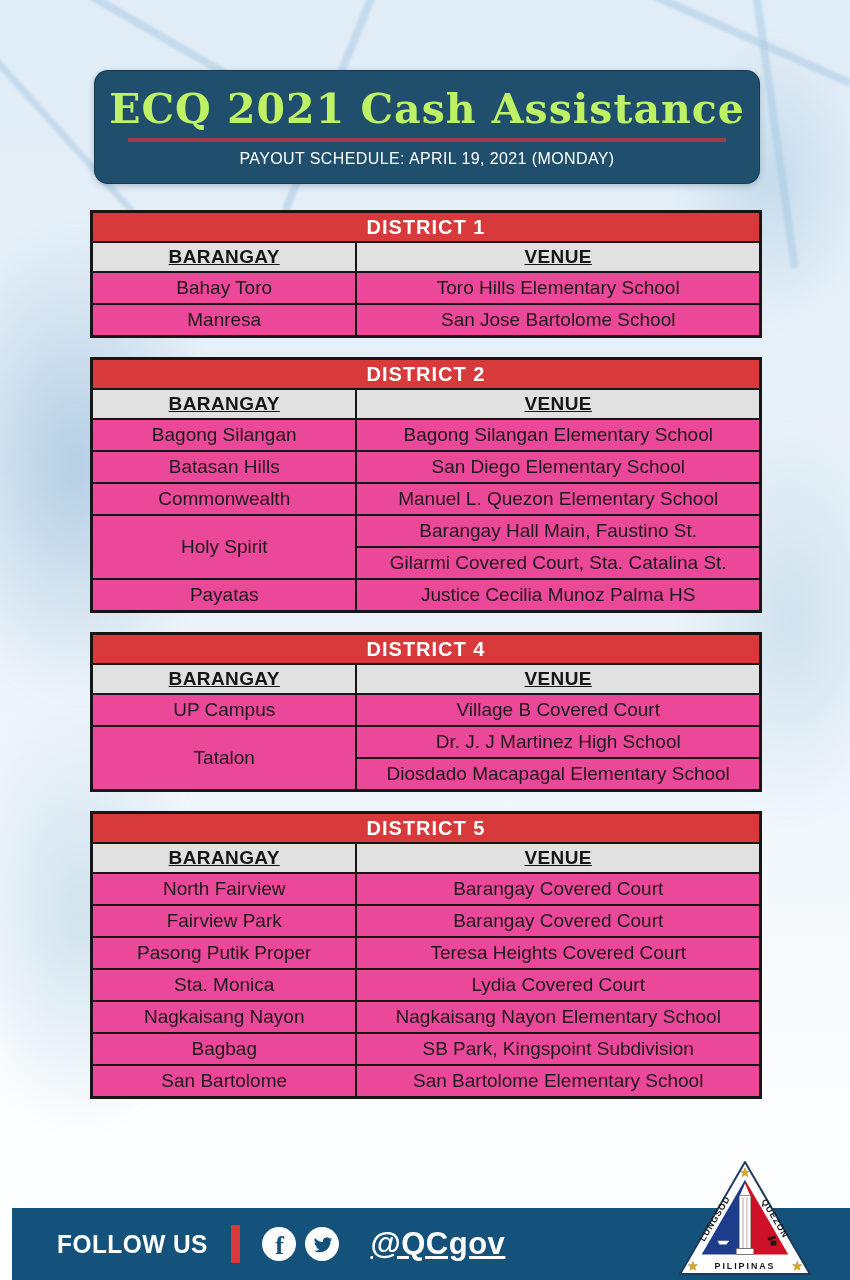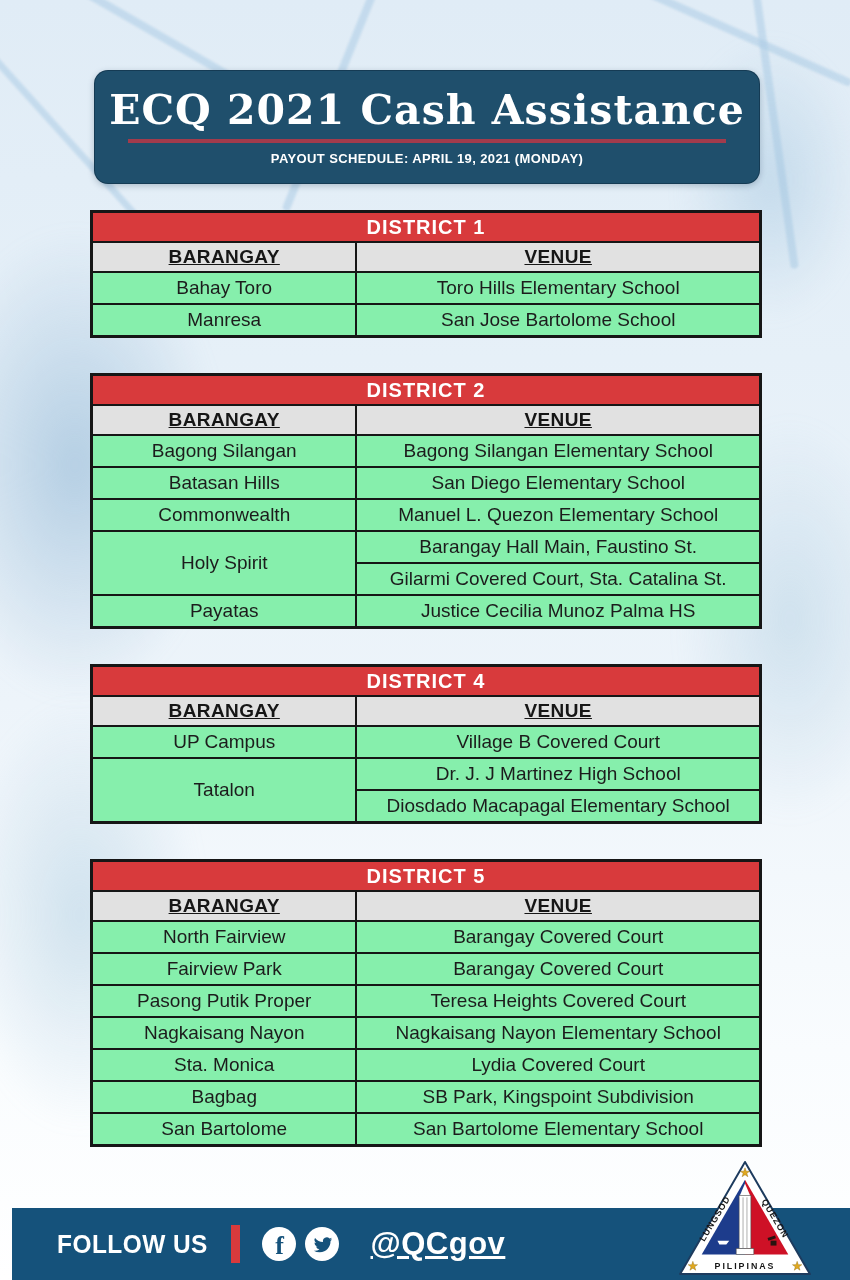--- a/index.html
+++ b/index.html
@@ -23,30 +23,30 @@
   .b4{right:-10px;top:40px;width:180px;height:280px;background:radial-gradient(closest-side,rgba(160,196,222,.45),rgba(160,196,222,0));}
 
   
   .header-card{
     position:absolute;left:94px;top:70px;width:664px;height:112px;
     background:#1f4f6c;border-radius:14px;border:1px solid rgba(8,35,55,.45);
     display:flex;flex-direction:column;align-items:center;justify-content:center;
     box-shadow:0 2px 6px rgba(20,50,80,.25);
   }
   .title{
-    font-family:"DejaVu Serif",serif;font-weight:bold;color:#ffffff;
+    font-family:"DejaVu Serif",serif;font-weight:bold;color:#bef264;
     font-size:41px;letter-spacing:1px;line-height:1;margin-top:2px;white-space:nowrap;
   }
   .title-divider{width:598px;height:4px;background:#a23b4c;margin:8px 0 8px 0;}
-  .subtitle{color:#ffffff;font-weight:bold;font-size:13px;letter-spacing:.4px;white-space:nowrap;}
+  .subtitle{color:#ffffff;font-weight:normal;font-size:16px;letter-spacing:.4px;white-space:nowrap;}
 
   
   #tables{position:absolute;left:90px;top:210px;width:672px;}
   table.district{
-    width:100%;border-collapse:collapse;background:#86efac;margin-bottom:35px;
+    width:100%;border-collapse:collapse;background:#ec4899;margin-bottom:19px;
     table-layout:fixed;border:3px solid #161616;
   }
   table.district th,table.district td{border:2px solid #161616;padding:0 6px;overflow:hidden;}
   th.district-name{
     background:#d83a3c;color:#ffffff;font-size:20px;font-weight:bold;
     letter-spacing:1px;height:28px;
   }
   th.colhead{background:#e1e1e1;color:#161616;font-size:19px;font-weight:bold;height:28px;letter-spacing:.4px;text-decoration:underline;}
   td{font-size:19px;color:#1c1c1c;text-align:center;height:30px;vertical-align:middle;white-space:nowrap;}
 
@@ -190,26 +190,26 @@
         </tr>
         <tr>
           <td rowspan="1">Fairview Park</td>
           <td>Barangay Covered Court</td>
         </tr>
         <tr>
           <td rowspan="1">Pasong Putik Proper</td>
           <td>Teresa Heights Covered Court</td>
         </tr>
         <tr>
+          <td rowspan="1">Sta. Monica</td>
+          <td>Lydia Covered Court</td>
+        </tr>
+        <tr>
           <td rowspan="1">Nagkaisang Nayon</td>
           <td>Nagkaisang Nayon Elementary School</td>
-        </tr>
-        <tr>
-          <td rowspan="1">Sta. Monica</td>
-          <td>Lydia Covered Court</td>
         </tr>
         <tr>
           <td rowspan="1">Bagbag</td>
           <td>SB Park, Kingspoint Subdivision</td>
         </tr>
         <tr>
           <td rowspan="1">San Bartolome</td>
           <td>San Bartolome Elementary School</td>
         </tr>
       </tbody>

